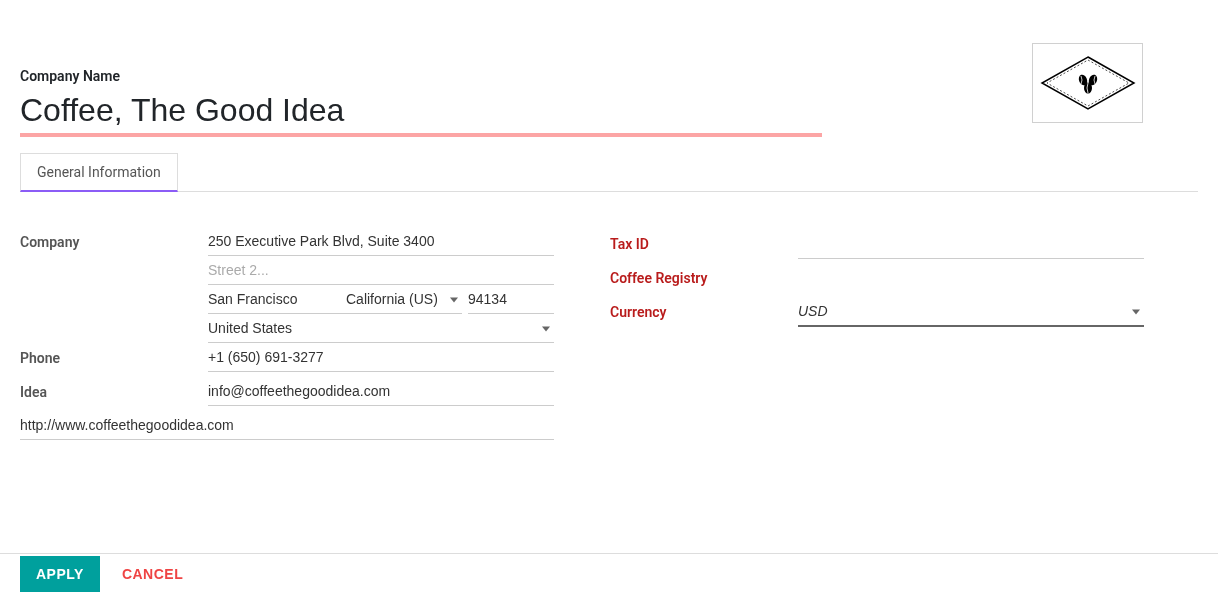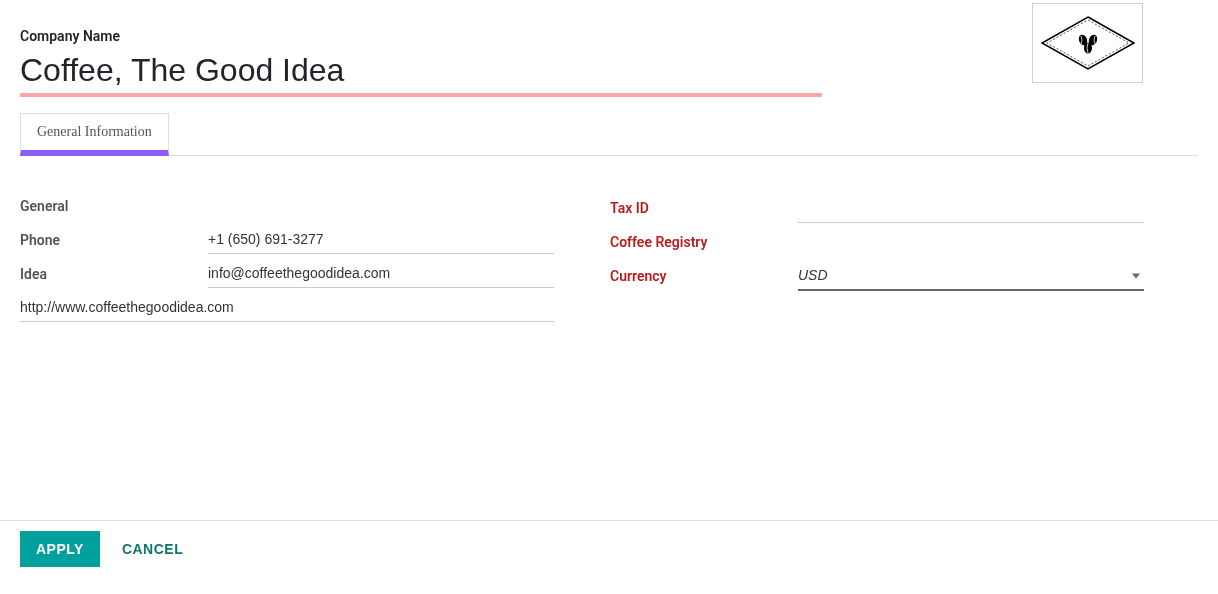--- a/index.html
+++ b/index.html
@@ -12,20 +12,21 @@
       height: 594px;
       position: relative;
     }
     .content {
       padding: 28px 20px 0 20px;
     }
     .header-row {
       display: flex;
       justify-content: space-between;
       align-items: flex-start;
+      margin-top: 40px;
     }
     .company-label {
       font-size: 14px;
       font-weight: 600;
       color: #212529;
       margin-bottom: 6px;
     }
     .company-name-input {
       font-size: 32px;
       font-weight: 400;
@@ -61,22 +62,21 @@
       border: 1px solid #ddd;
       border-bottom: none;
       background: #fff;
       color: #555;
       font-size: 14px;
       position: relative;
       top: 1px;
       cursor: pointer;
     }
     .tab.active {
-      border-bottom: 6px solid #8b5cf6;
-      font-family: Liberation Serif, serif;
+      border-bottom: 2px solid #8b5cf6;
     }
     .form-body {
       padding-top: 35px;
       display: flex;
       gap: 56px;
     }
     .col-left {
       width: 534px;
     }
     .col-right {
@@ -154,40 +154,40 @@
       position: relative;
     }
     .currency-input {
       border-bottom: 2px solid #666;
       font-style: italic;
     }
     .footer {
       position: absolute;
       left: 0;
       right: 0;
-      bottom: 17px;
+      bottom: 0;
       border-top: 1px solid #ddd;
-      padding: 10px 20px;
+      padding: 2px 20px;
       display: flex;
       align-items: center;
       gap: 22px;
     }
     .btn-apply {
       background: #00a09d;
       color: #fff;
       border: none;
       padding: 10px 16px;
       font-size: 14px;
       font-weight: 600;
       letter-spacing: 0.5px;
       cursor: pointer;
     }
     .btn-cancel {
       background: transparent;
-      color: #0f766e;
+      color: #ef4444;
       border: none;
       font-size: 14px;
       font-weight: 600;
       letter-spacing: 0.5px;
       cursor: pointer;
     }
   </style>
 </head>
 <body>
 
@@ -211,21 +211,37 @@
     </div>
   </div>
 
   <div class="tabs">
     <div class="tab active">General Information</div>
   </div>
 
   <div class="form-body">
     <div class="col-left">
       <div class="form-row" style="align-items:flex-start;">
-        <div class="form-label">General</div>
+        <div class="form-label">Company</div>
+        <div class="form-field addr-stack">
+          <input class="text-input" type="text" value="250 Executive Park Blvd, Suite 3400" style="">
+          <input class="text-input" type="text" placeholder="Street 2..." style="">
+          <div class="addr-row2">
+            <input class="text-input city-input" type="text" value="San Francisco" style="">
+            <div class="state-wrap">
+              <input class="text-input state-input" type="text" value="California (US)" style="">
+              <span class="dd-caret"></span>
+            </div>
+            <input class="text-input zip-input" type="text" value="94134" style="">
+          </div>
+          <div class="country-wrap">
+            <input class="text-input" type="text" value="United States" style="">
+            <span class="dd-caret"></span>
+          </div>
+        </div>
       </div>
       <div class="form-row">
         <div class="form-label">Phone</div>
         <div class="form-field">
           <input class="text-input" type="text" value="+1 (650) 691-3277" style="">
         </div>
       </div>
       <div class="form-row">
         <div class="form-label">Idea</div>
         <div class="form-field">

